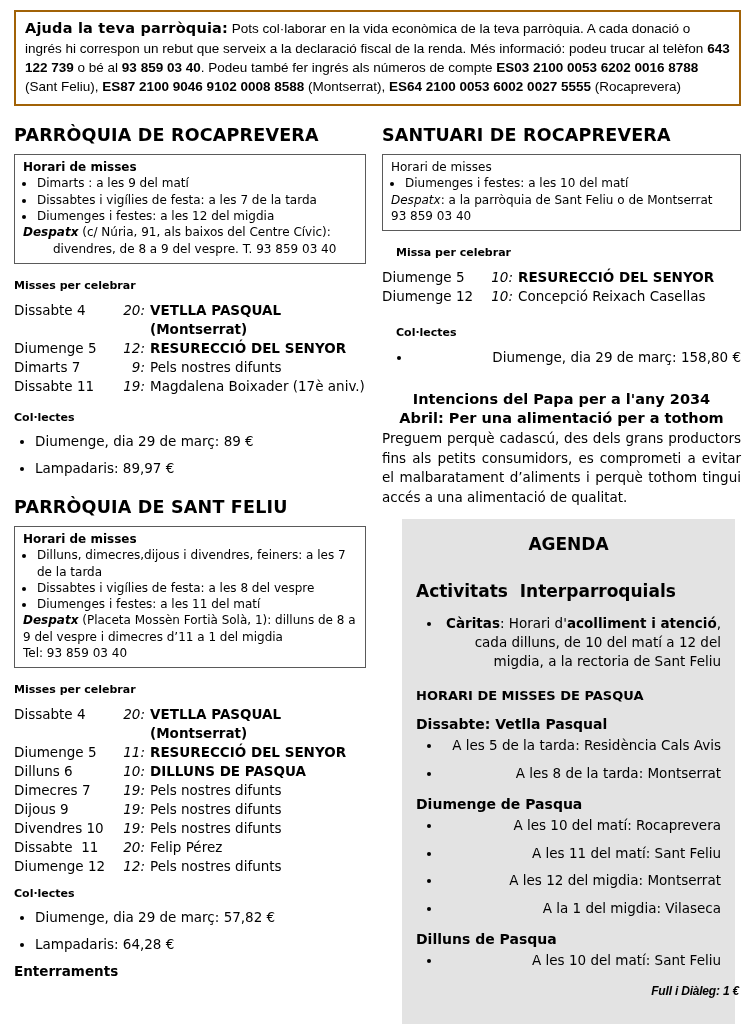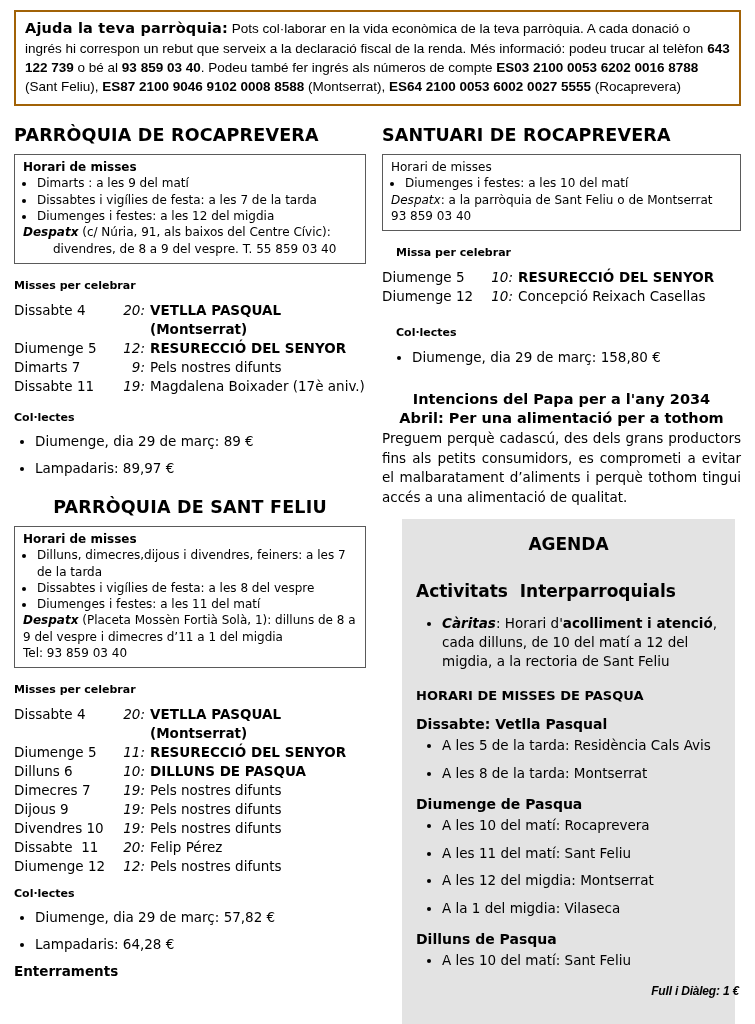--- a/index.html
+++ b/index.html
@@ -20,21 +20,21 @@
     font-weight:900; font-size:14.5px; letter-spacing:.2px;
     font-family:"DejaVu Sans", sans-serif;
   }
 
   
   .columns { display:flex; gap:16px; margin-top:19px; }
   .col-left  { width:352px; flex:none; }
   .col-right { width:359px; flex:none; }
 
   h1 { font-size:17.5px; margin:0 0 9px 0; font-weight:bold; letter-spacing:.2px; }
-  h1.center { text-align:center; margin-top:21px; }
+  h1.center { margin-top:21px; }
   h2 { font-size:11px; margin:15px 0 9px 0; font-weight:bold; }
   h3 { font-size:13.5px; margin:10px 0 8px 0; font-weight:bold; }
   .indent { margin-left:14px; }
 
   .hbox {
     border:1px solid #5a5a5a; padding:4px 8px 6px 8px;
     font-size:12px; line-height:1.36;
   }
   .hbox-title-b { font-weight:bold; }
   .hbox ul { margin:0; padding-left:13px; list-style:disc; }
@@ -43,21 +43,21 @@
   .bi { font-weight:bold; font-style:italic; }
 
   .mrow { display:flex; line-height:19px; font-size:13.5px; }
   .mday  { width:101px; flex:none; white-space:pre-wrap; }
   .mtime { width:30px; flex:none; text-align:right; font-style:italic; margin-right:5px; }
   .mdesc { flex:1; }
   .mdesc.bold { font-weight:bold; }
 
   ul.loose { margin:4px 0 0 0; padding-left:21px; list-style:disc; }
   ul.loose li { margin-bottom:11px; font-size:13.5px; }
-  ul.wide  { margin:4px 0 0 0; padding-left:30px; list-style:disc; }
+  ul.wide  { margin:4px 0 0 0; padding-left:30px; list-style:disc;text-align:right; }
   ul.wide li { margin-bottom:9px; font-size:13.5px; line-height:1.4; }
 
   
   .papa { margin-top:23px; }
   .papa-h { font-weight:bold; text-align:center; font-size:14.5px; line-height:1.32; }
   .papa-body { text-align:justify; font-size:13.5px; line-height:1.44; margin-top:1px; }
 
   
   .agenda {
     background:var(--agenda-bg,#e3e3e3);
@@ -92,21 +92,21 @@
 
       <div class="hbox">
         <div class="hbox-title-b">Horari de misses</div>
         <ul>
 
         <li>Dimarts : a les 9 del matí</li>
             <li>Dissabtes i vigílies de festa: a les 7 de la tarda</li>
             <li>Diumenges i festes: a les 12 del migdia</li>
           </ul>
         <div><span class="bi">Despatx</span><span> (c/ Núria, 91, als baixos del Centre Cívic):</span></div>
-        <div class="despatx2">divendres, de 8 a 9 del vespre. T. 55 859 03 40</div>
+        <div class="despatx2">divendres, de 8 a 9 del vespre. T. 93 859 03 40</div>
       </div>
 
       <h2>Misses per celebrar</h2>
       <div>
 
       <div class="mrow">
             <span class="mday">Dissabte 4</span>
             <span class="mtime">20:</span>
             <span class="mdesc bold">VETLLA PASQUAL (Montserrat)</span>
           </div>
@@ -242,21 +242,21 @@
       <div class="papa">
         <div class="papa-h">Intencions del Papa per a l'any 2034</div>
         <div class="papa-h">Abril: Per una alimentació per a tothom</div>
         <div class="papa-body">Preguem perquè cadascú, des dels grans productors fins als petits consumidors, es comprometi a evitar el malbaratament d’aliments i perquè tothom tingui accés a una alimentació de qualitat.</div>
       </div>
 
       <div class="agenda">
         <div class="agenda-title">AGENDA</div>
         <div class="agenda-act">Activitats  Interparroquials</div>
         <ul class="wide">
-          <li><span style="font-weight: bold; font-style: italic;">Càritas</span><span>: Horari d'</span><span style="font-weight: bold;">acolliment i atenció</span><span>, cada dilluns, de 10 del matí a 12 del migdia, a la rectoria de Sant Feliu</span></li>
+          <li><span style="font-weight: bold;">Càritas</span><span>: Horari d'</span><span style="font-weight: bold;">acolliment i atenció</span><span>, cada dilluns, de 10 del matí a 12 del migdia, a la rectoria de Sant Feliu</span></li>
         </ul>
         <div class="pasqua-title">HORARI DE MISSES DE PASQUA</div>
         <div>
 
         <div class="agenda-section">
               <div class="asec-h">Dissabte: Vetlla Pasqual</div>
               <ul class="wide">
 
               <li>A les 5 de la tarda: Residència Cals Avis</li>
                 <li>A les 8 de la tarda: Montserrat</li>

